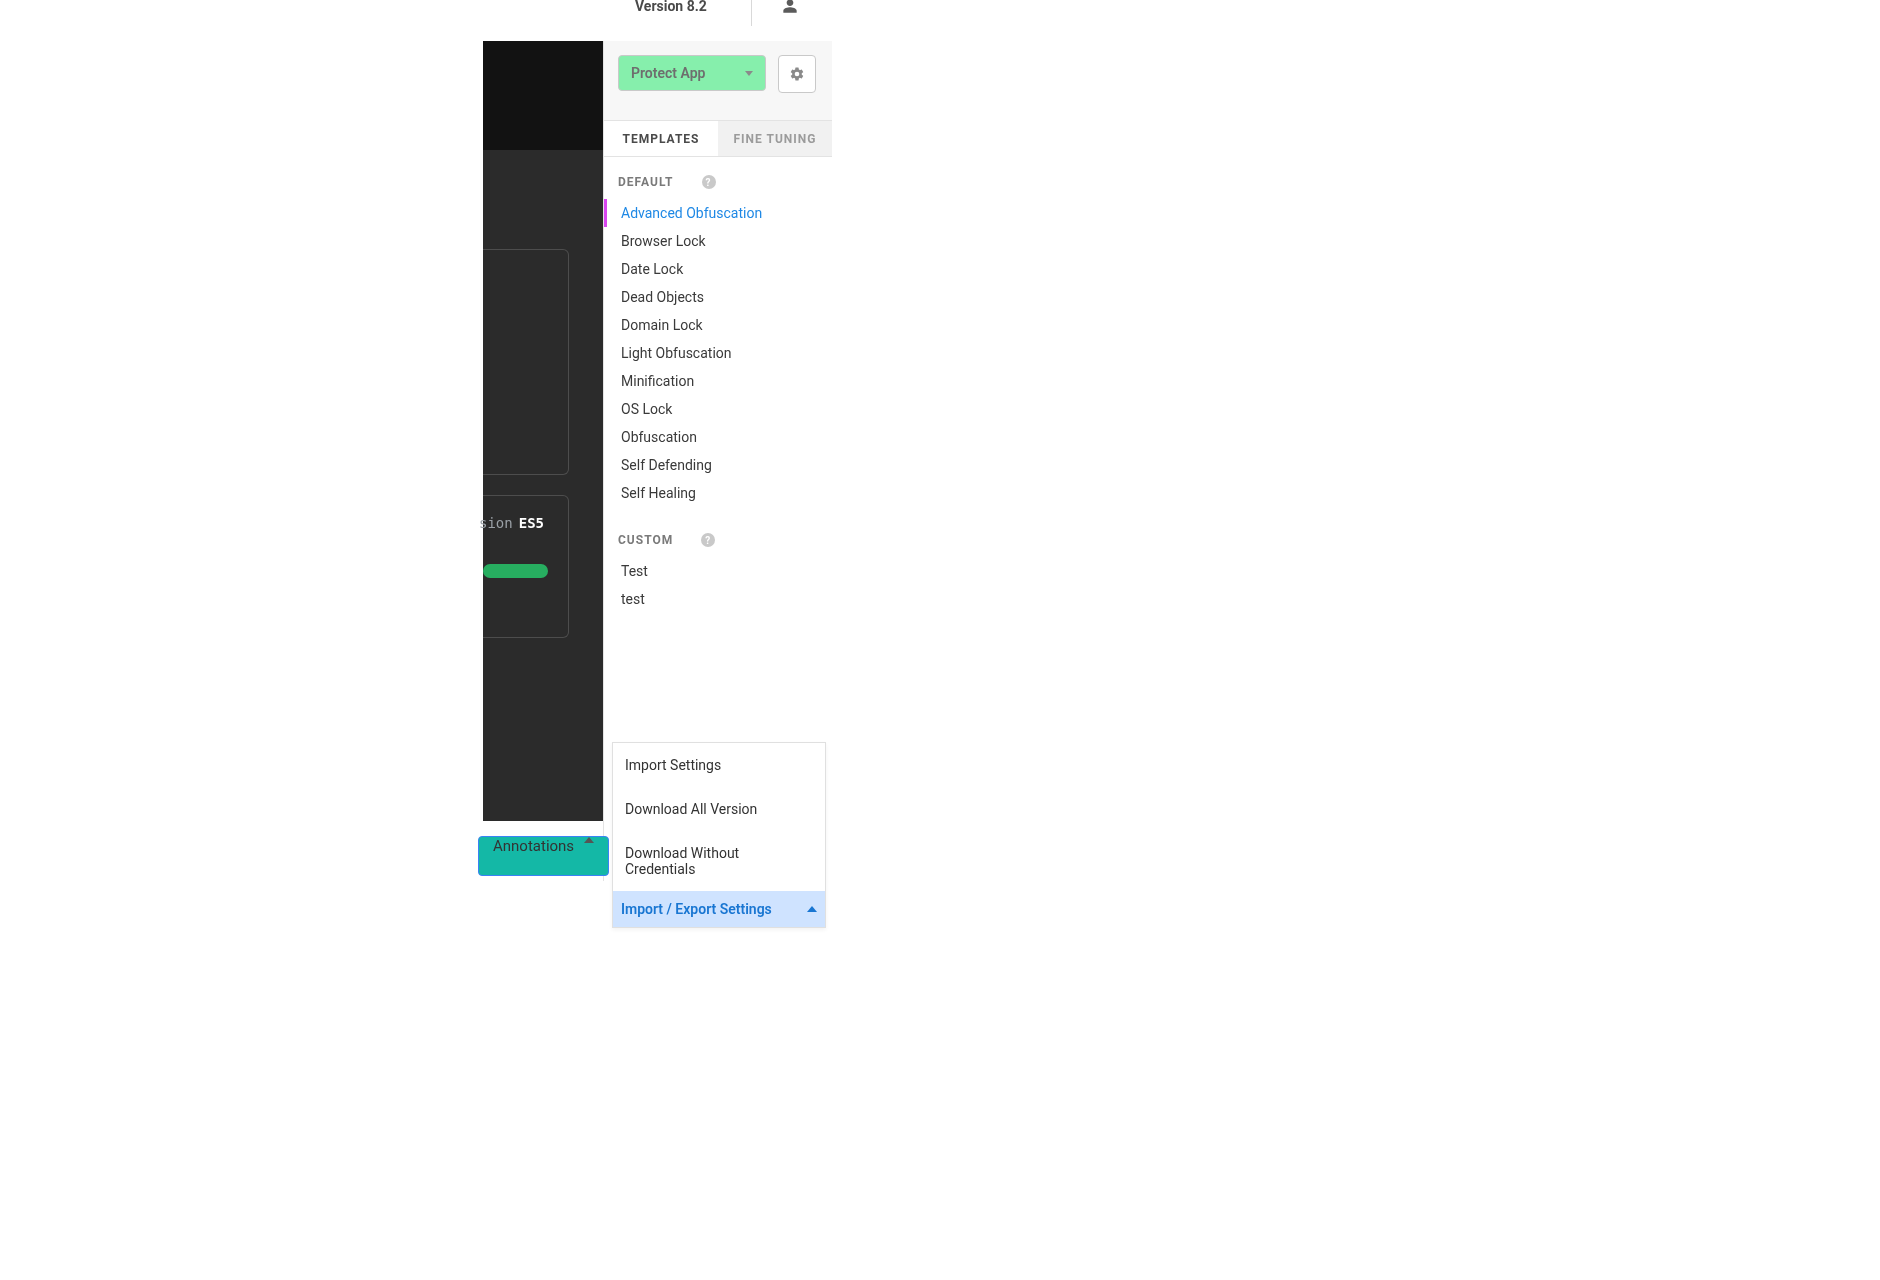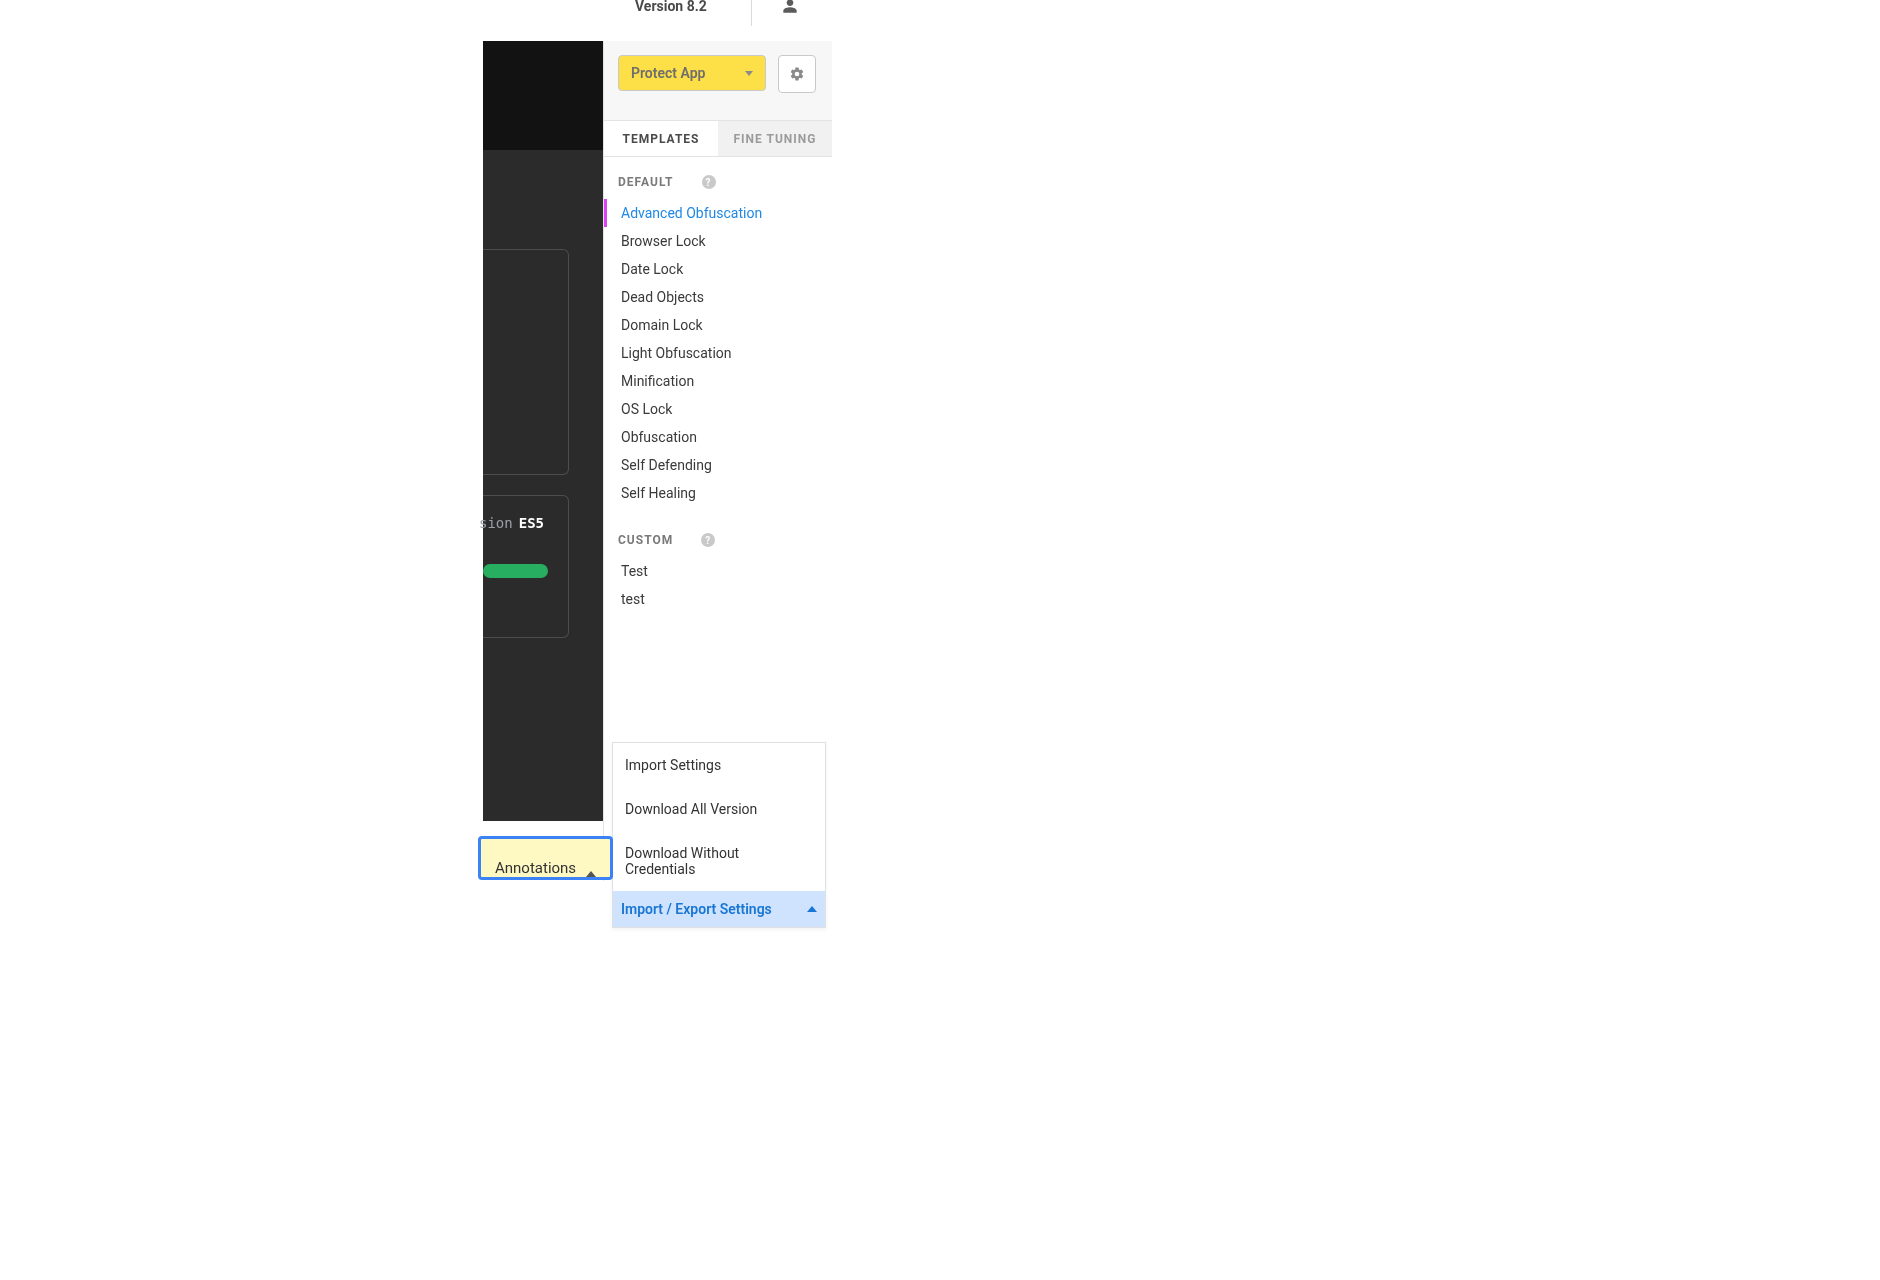--- a/index.html
+++ b/index.html
@@ -127,21 +127,21 @@
     padding: 14px 14px 0 14px;
     display: flex;
     gap: 12px;
   }
 
   .protect-btn {
     flex: 0 0 148px;
     height: 36px;
     border: 1px solid #c9c9c9;
     border-radius: 4px;
-    background: #fde047;
+    background: #86efac;
     display: flex;
     align-items: center;
     justify-content: space-between;
     padding: 0 12px;
     box-sizing: border-box;
     cursor: pointer;
   }
   .protect-btn span.lbl {
     font-size: 14px;
     font-weight: 600;
@@ -274,25 +274,25 @@
     border-bottom: 6px solid #1976d2;
   }
 
   
   .annot-btn {
     position: absolute;
     left: 478px;
     top: 832px;
     height: 38px;
     padding: 0 14px;
-    border: 3px solid #3b82f6;
+    border: 1px solid #3b82f6;
     border-radius: 4px;
-    background: #fef9c3;
-    display: flex;
-    align-items: flex-end;
+    background: #14b8a6;
+    display: flex;
+    align-items: flex-start;
     gap: 10px;
     font-size: 15px;
     color: #333;
     cursor: pointer;
   }
   .annot-btn .tri-up {
     width: 0; height: 0;
     border-left: 5px solid transparent;
     border-right: 5px solid transparent;
     border-bottom: 6px solid #555;

